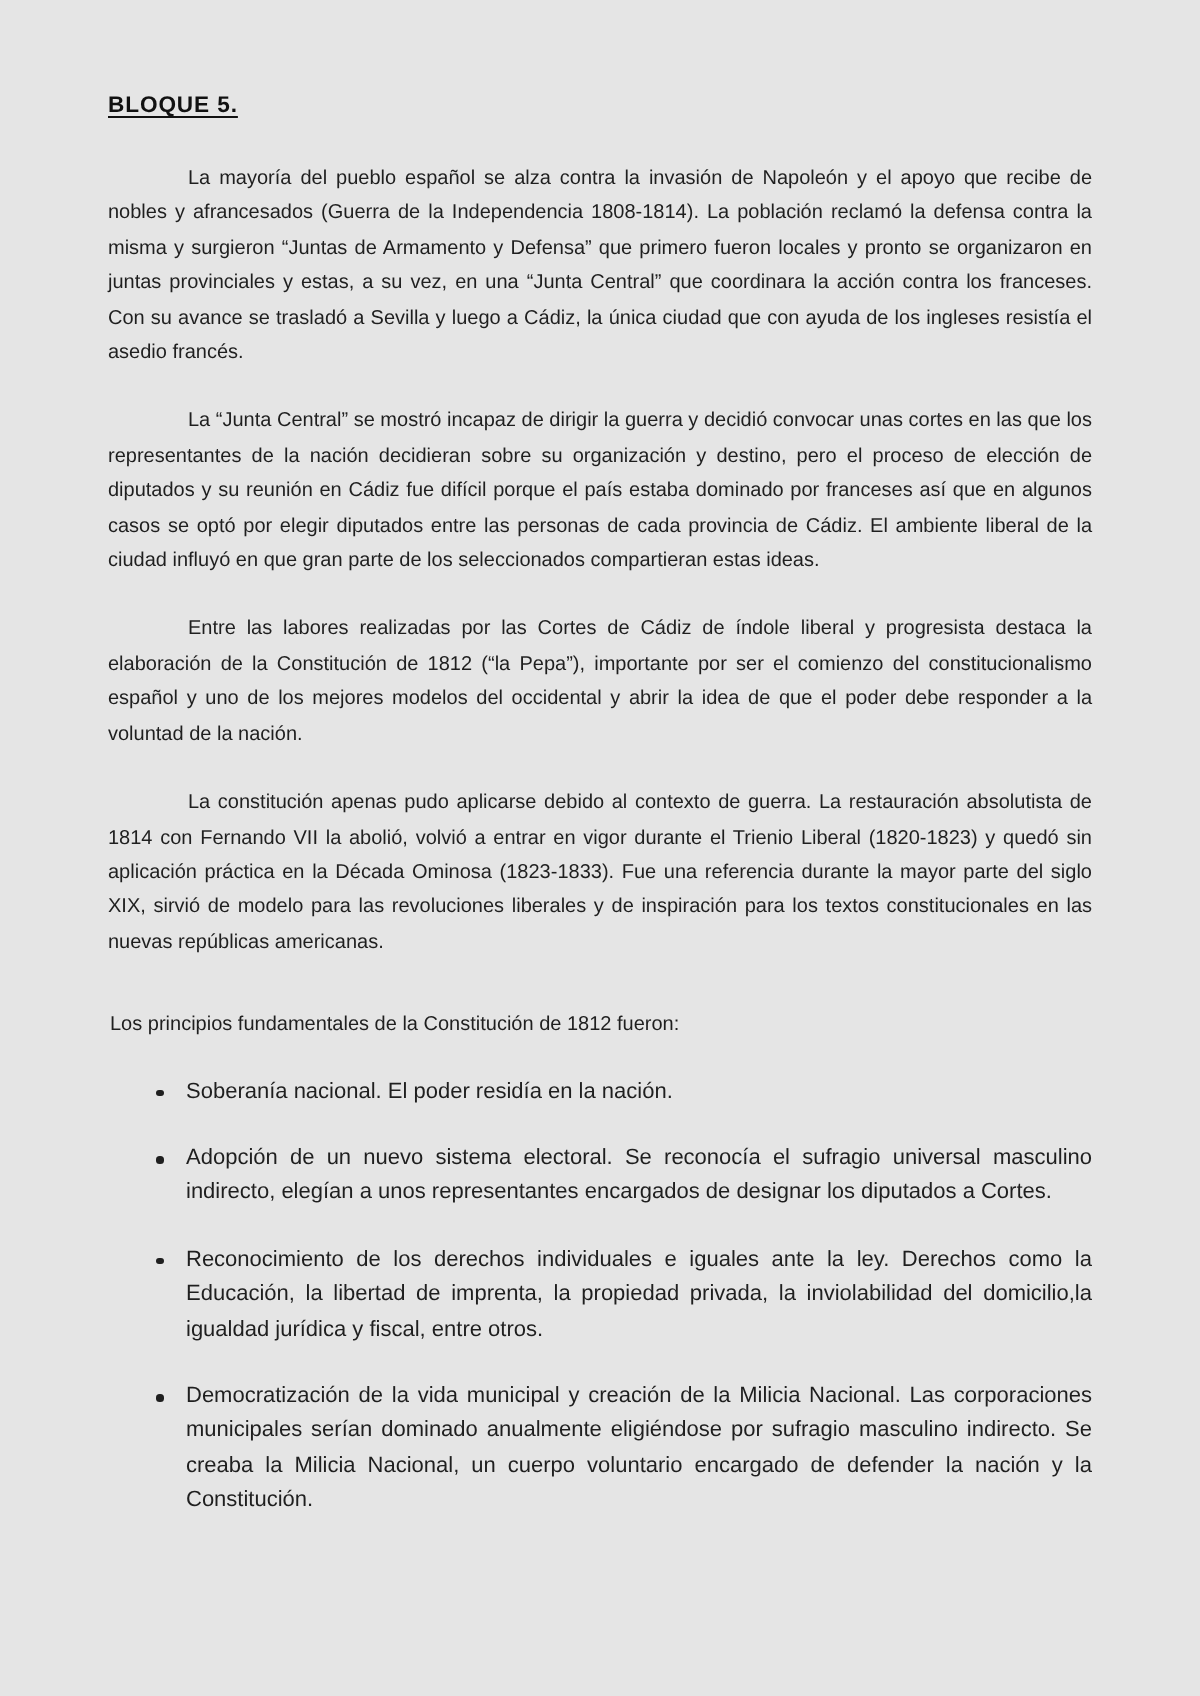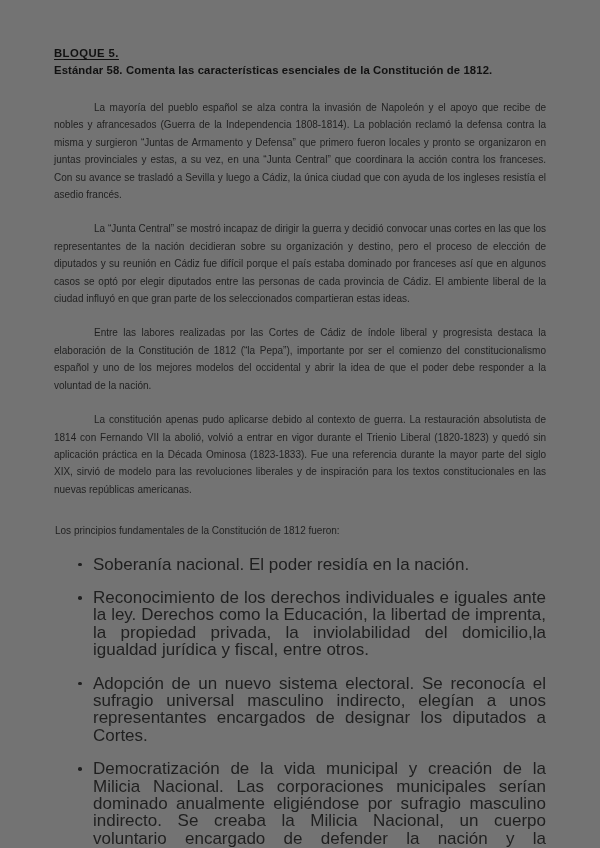--- a/index.html
+++ b/index.html
@@ -14,21 +14,21 @@
     font-family: "Liberation Sans", sans-serif;
     color: #1b1b1b;
     -webkit-font-smoothing: antialiased;
     overflow: hidden;
   }
 
   .page {
     position: relative;
     width: 600px;
     height: 848px;
-    background: #737373;
+    background: #e5e5e5;
     box-sizing: border-box;
     padding: 46px 54px 0 54px;
   }
 
   .doc-body {
     width: 492px;
   }
 
   .heading-block {
     margin: 0 0 20px 0;
@@ -79,21 +79,21 @@
   }
 
   ul.principles {
     list-style: none;
     margin: 0;
     padding: 0;
   }
 
   ul.principles li {
     position: relative;
-    font-size: 17px;
+    font-size: 11px;
     line-height: 17.4px;
     text-align: justify;
     text-justify: inter-word;
     margin: 16px 0 0 0;
     padding-left: 39px;
     color: #1f1f1f;
   }
 
   ul.principles li .bullet-dot {
     position: absolute;
@@ -115,42 +115,41 @@
   }
 </style>
 </head>
 <body>
 
 <div class="page">
   <div class="doc-body">
 
     <div class="heading-block">
       <div class="bloque-title">BLOQUE 5.</div>
-      <div class="estandar-title">Estándar 58. Comenta las características esenciales de la Constitución de 1812.</div>
     </div>
 
     <p class="para">La mayoría del pueblo español se alza contra la invasión de Napoleón y el apoyo que recibe de nobles y afrancesados (Guerra de la Independencia 1808-1814). La población reclamó la defensa contra la misma y surgieron “Juntas de Armamento y Defensa” que primero fueron locales y pronto se organizaron en juntas provinciales y estas, a su vez, en una “Junta Central” que coordinara la acción contra los franceses. Con su avance se trasladó a Sevilla y luego a Cádiz, la única ciudad que con ayuda de los ingleses resistía el asedio francés.</p>
     <p class="para">La “Junta Central” se mostró incapaz de dirigir la guerra y decidió convocar unas cortes en las que los representantes de la nación decidieran sobre su organización y destino, pero el proceso de elección de diputados y su reunión en Cádiz fue difícil porque el país estaba dominado por franceses así que en algunos casos se optó por elegir diputados entre las personas de cada provincia de Cádiz. El ambiente liberal de la ciudad influyó en que gran parte de los seleccionados compartieran estas ideas.</p>
     <p class="para">Entre las labores realizadas por las Cortes de Cádiz de índole liberal y progresista destaca la elaboración de la Constitución de 1812 (“la Pepa”), importante por ser el comienzo del constitucionalismo español y uno de los mejores modelos del occidental y abrir la idea de que el poder debe responder a la voluntad de la nación.</p>
     <p class="para">La constitución apenas pudo aplicarse debido al contexto de guerra. La restauración absolutista de 1814 con Fernando VII la abolió, volvió a entrar en vigor durante el Trienio Liberal (1820-1823) y quedó sin aplicación práctica en la Década Ominosa (1823-1833). Fue una referencia durante la mayor parte del siglo XIX, sirvió de modelo para las revoluciones liberales y de inspiración para los textos constitucionales en las nuevas repúblicas americanas.</p>
 
     <div class="list-intro">Los principios fundamentales de la Constitución de 1812 fueron:</div>
 
     <ul class="principles">
       <li>
         <span class="bullet-dot"></span>
         <span class="li-text">Soberanía nacional. El poder residía en la nación.</span>
       </li>
       <li>
         <span class="bullet-dot"></span>
-        <span class="li-text">Reconocimiento de los derechos individuales e iguales ante la ley. Derechos como la Educación, la libertad de imprenta, la propiedad privada, la inviolabilidad del domicilio,la igualdad jurídica y fiscal, entre otros.</span>
+        <span class="li-text">Adopción de un nuevo sistema electoral. Se reconocía el sufragio universal masculino indirecto, elegían a unos representantes encargados de designar los diputados a Cortes.</span>
       </li>
       <li>
         <span class="bullet-dot"></span>
-        <span class="li-text">Adopción de un nuevo sistema electoral. Se reconocía el sufragio universal masculino indirecto, elegían a unos representantes encargados de designar los diputados a Cortes.</span>
+        <span class="li-text">Reconocimiento de los derechos individuales e iguales ante la ley. Derechos como la Educación, la libertad de imprenta, la propiedad privada, la inviolabilidad del domicilio,la igualdad jurídica y fiscal, entre otros.</span>
       </li>
       <li>
         <span class="bullet-dot"></span>
         <span class="li-text">Democratización de la vida municipal y creación de la Milicia Nacional. Las corporaciones municipales serían dominado anualmente eligiéndose por sufragio masculino indirecto. Se creaba la Milicia Nacional, un cuerpo voluntario encargado de defender la nación y la Constitución.</span>
       </li>
     </ul>
 
   </div>
 </div>
 

